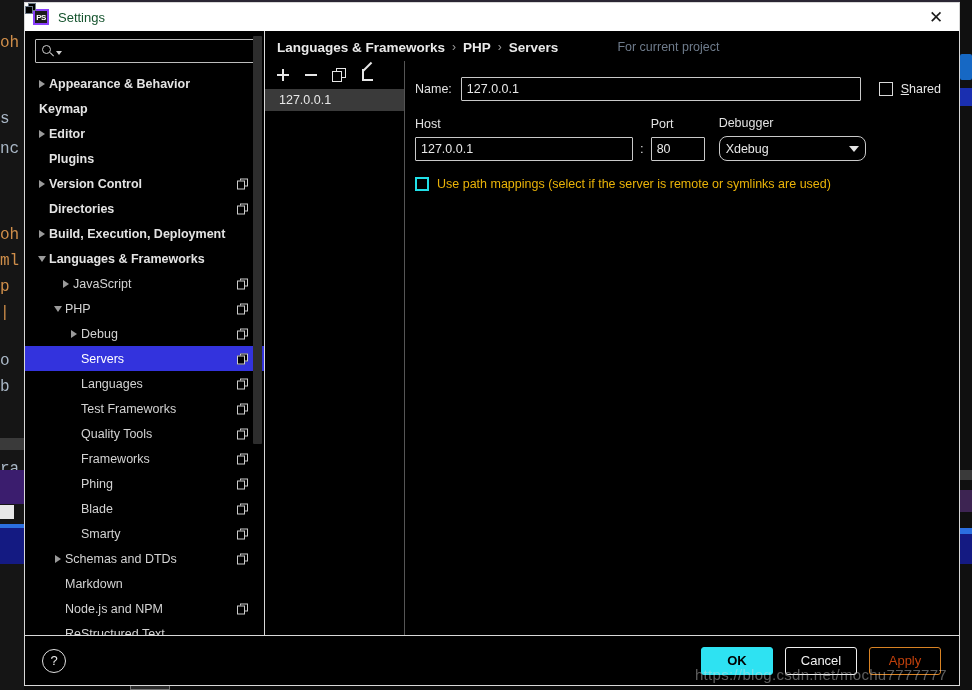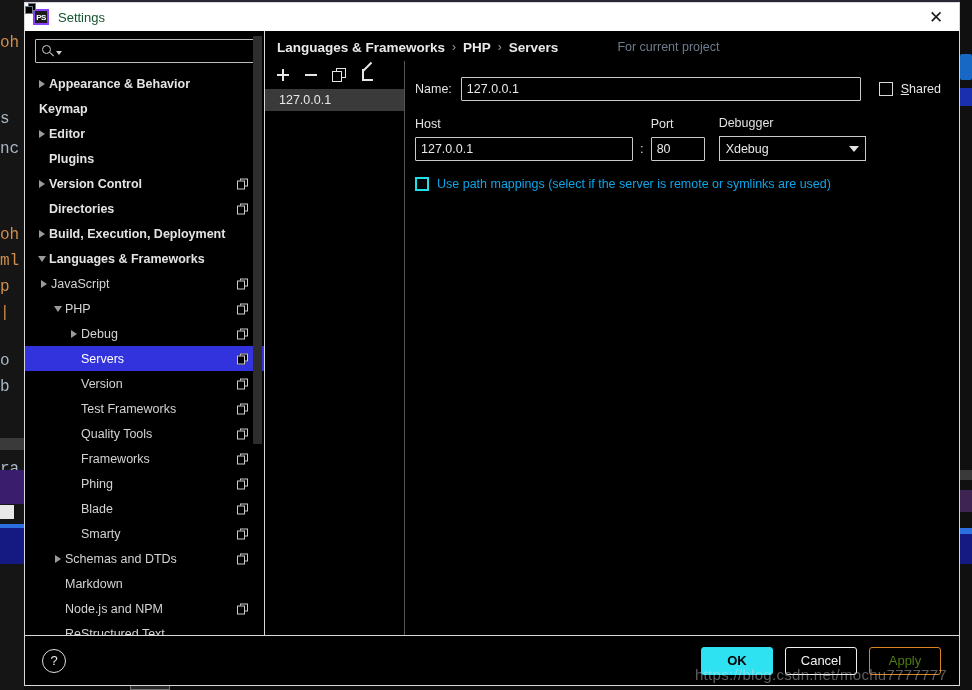--- a/index.html
+++ b/index.html
@@ -182,48 +182,48 @@
   }
   .colon { color: #dcdcdc; font-size: 13px; margin: 0 7px 5px 7px; }
   #port-input {
     width: 54px; height: 24px; background: #000; border: 1px solid #c9c9c9;
     color: #e8e8e8; font-size: 12.5px; padding: 0 5px; outline: none; border-radius: 1px;
     font-family: "Liberation Sans", sans-serif;
   }
   .fld.dbg { margin-left: 14px; }
   #dbg-select {
     width: 147px; height: 25px; background: #000; border: 1px solid #c9c9c9;
-    display: flex; align-items: center; padding: 0 6px 0 6px; border-radius: 0;
+    display: flex; align-items: center; padding: 0 6px 0 6px; border-radius: 8px;
   }
   #dbg-select .val { flex: 1; color: #e8e8e8; font-size: 12.5px; }
   .caret-dn {
     width: 0; height: 0;
     border-left: 5.5px solid transparent; border-right: 5.5px solid transparent;
     border-top: 6px solid #e3e3e3;
   }
   #pathmap { display: flex; align-items: center; margin-top: 16px; }
-  #pathmap .cblbl { color: #0ea5e9; font-size: 12.5px; margin-left: 8px; }
+  #pathmap .cblbl { color: #eab308; font-size: 12.5px; margin-left: 8px; }
 
   
   #footer {
     height: 50px; flex: 0 0 50px; border-top: 1px solid #d8d8d8;
     display: flex; align-items: center; padding: 0 18px 0 17px; position: relative;
   }
   #help-btn {
     width: 24px; height: 24px; border: 1.5px solid #e0e0e0; border-radius: 50%;
     color: #e8e8e8; font-size: 13px; display: flex; align-items: center; justify-content: center;
   }
   #footer .grow { flex: 1; }
   .btn {
     height: 28px; min-width: 72px; padding: 0 14px; display: flex; align-items: center;
     justify-content: center; font-size: 13px; border-radius: 3px; margin-left: 12px;
   }
   #ok-btn { background: #2ee2f2; color: #000; font-weight: bold; border: 1px solid #2ee2f2; }
   #cancel-btn { background: #000; color: #f2f2f2; border: 1.5px solid #f0f0f0; }
-  #apply-btn { background: #000; color: #4d7c0f; border: 1.5px solid #d98324; }
+  #apply-btn { background: #000; color: #c2410c; border: 1.5px solid #d98324; }
 
   #watermark {
     position: absolute; right: 12px; bottom: 2px;
     color: rgba(220,220,220,0.42); font-size: 15px;
     font-family: "Liberation Sans", sans-serif; white-space: nowrap;
     letter-spacing: 0.3px; pointer-events: none;
   }
 </style>
 </head>
 <body>
@@ -329,21 +329,21 @@
               <i></i>
             </span>
             <span class="tree-label">Build, Execution, Deployment</span>
           </div>
           <div class="tree-row bold" style="padding-left: 10px;">
             <span class="tw open">
               <i></i>
             </span>
             <span class="tree-label">Languages &amp; Frameworks</span>
           </div>
-          <div class="tree-row" style="padding-left: 12px;">
+          <div class="tree-row" style="padding-left: 34px;">
             <span class="tw">
               <i></i>
             </span>
             <span class="tree-label">JavaScript</span>
             <span class="copy-ico">
               <b class="back"></b>
               <b class="front"></b>
             </span>
           </div>
           <div class="tree-row" style="padding-left: 26px;">
@@ -369,21 +369,21 @@
           <div class="tree-row selected" style="padding-left: 42px;">
             <span class="tw"></span>
             <span class="tree-label">Servers</span>
             <span class="copy-ico">
               <b class="back"></b>
               <b class="front"></b>
             </span>
           </div>
           <div class="tree-row" style="padding-left: 42px;">
             <span class="tw"></span>
-            <span class="tree-label">Version</span>
+            <span class="tree-label">Languages</span>
             <span class="copy-ico">
               <b class="back"></b>
               <b class="front"></b>
             </span>
           </div>
           <div class="tree-row" style="padding-left: 42px;">
             <span class="tw"></span>
             <span class="tree-label">Test Frameworks</span>
             <span class="copy-ico">
               <b class="back"></b>

